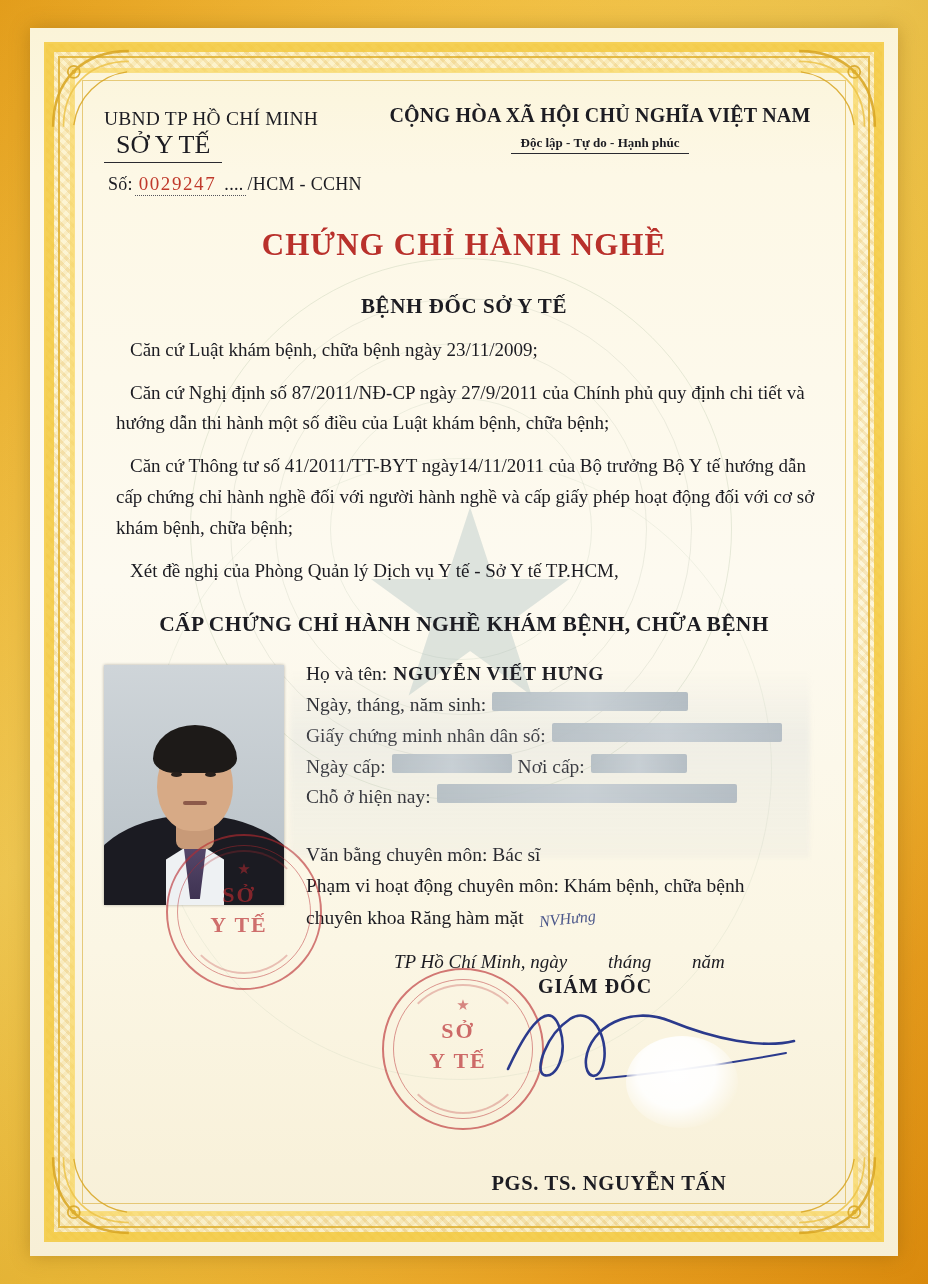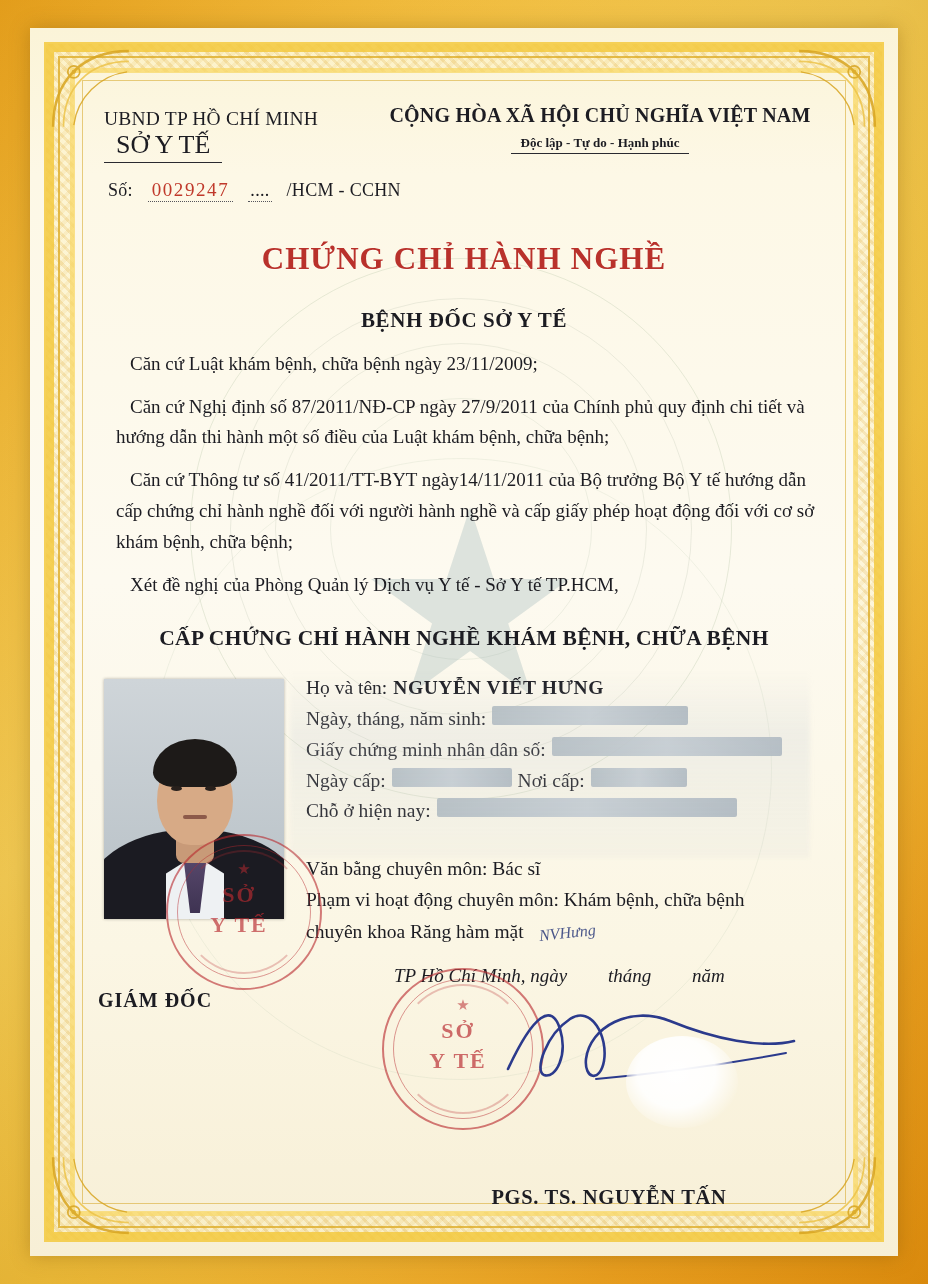--- a/index.html
+++ b/index.html
@@ -167,47 +167,47 @@
     font-weight: bold;
     margin-top: 8px;
     display: inline-block;
     border-bottom: 1.6px solid #2a2a30;
     padding: 0 10px 2px 10px;
     white-space: nowrap;
   }
 
   
   #serial-row {
-    margin-top: 16px;
+    margin-top: 10px;
     padding-left: 10px;
     font-size: 18px;
     display: flex;
     align-items: baseline;
-    gap: 15px;
+    gap: 2px;
     text-align: center;
   }
   #serial-label { letter-spacing: 0.2px; }
   #serial-value {
     color: #c0392b;
     font-size: 19px;
     letter-spacing: 1.6px;
     border-bottom: 1.5px dotted #55555c;
     padding: 0 4px;
     font-family: "Liberation Serif", serif;
   }
   #serial-suffix {
     letter-spacing: 0.3px;
     border-bottom: 1.5px dotted #55555c;
     padding: 0 2px;
   }
   #serial-tail { letter-spacing: 0.3px; }
 
   
   #title-block {
-    margin-top: 35px;
+    margin-top: 27px;
     text-align: center;
     color: #b9312b;
   }
   .title-line {
     font-size: 31px;
     font-weight: bold;
     letter-spacing: 1.1px;
     line-height: 1.45;
     text-shadow: 0 1px 0 rgba(255,255,255,0.45);
   }
@@ -362,20 +362,21 @@
     height: 250px;
   }
   #date-line {
     margin-left: 296px;
     font-size: 19px;
     font-style: italic;
     white-space: nowrap;
   }
   #date-line .dl-part { margin-right: 36px; }
   #director-label {
+    margin-left: 440px;
     margin-top: 2px;
     font-size: 20px;
     font-weight: bold;
     letter-spacing: 1px;
   }
   #signer-name {
     position: absolute;
     left: 296px;
     bottom: 6px;
     width: 430px;

